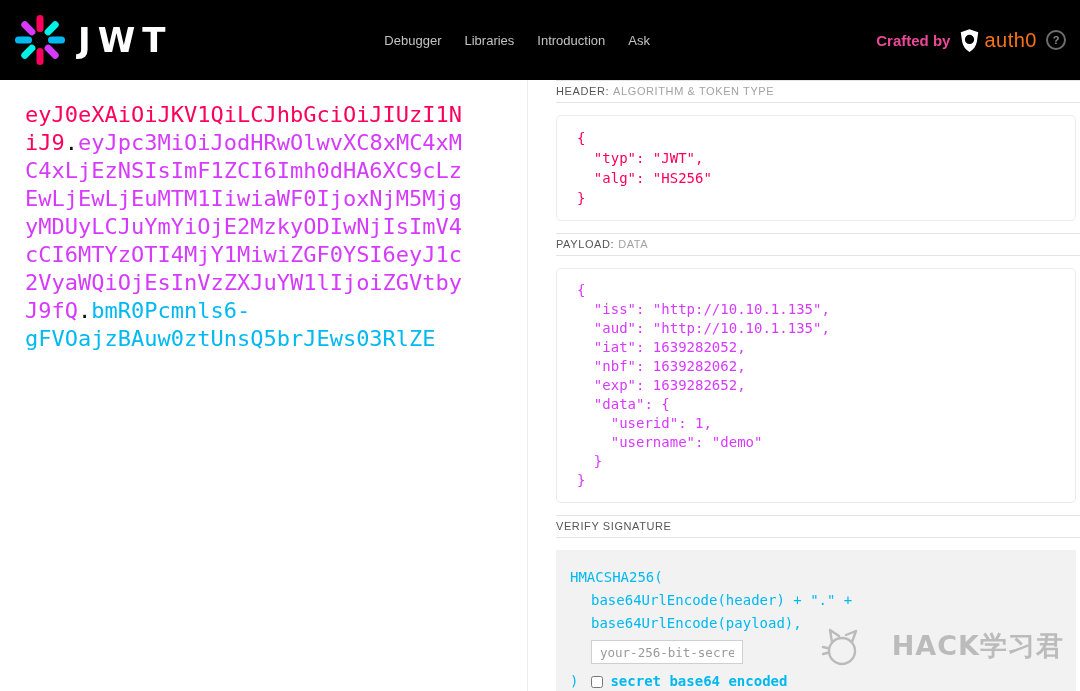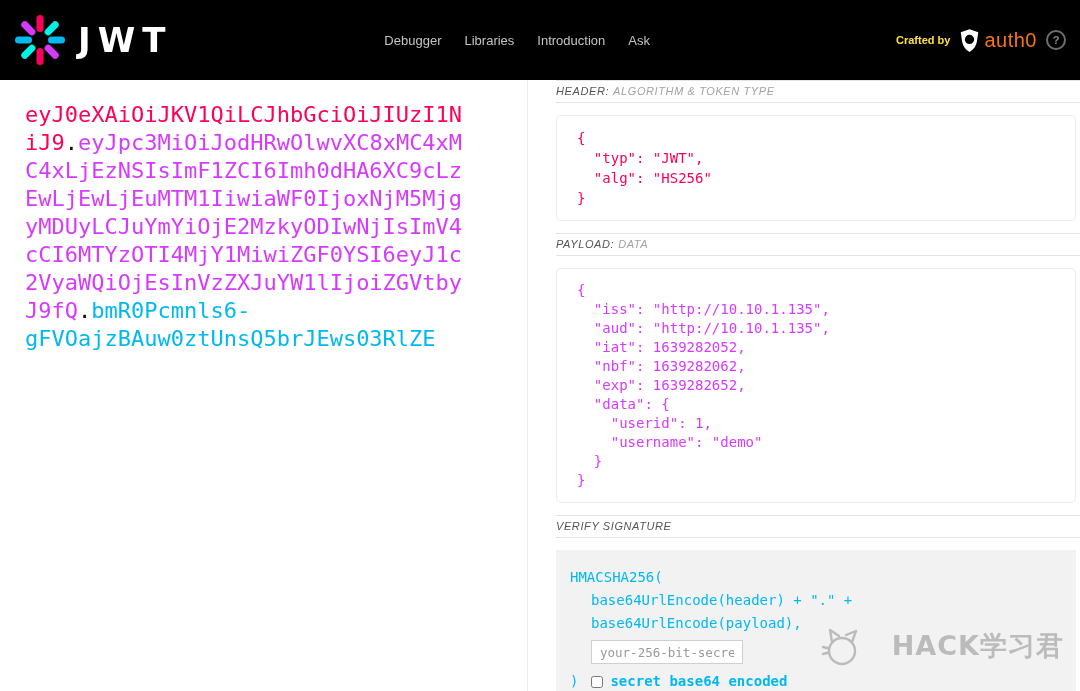--- a/index.html
+++ b/index.html
@@ -16,21 +16,21 @@
   .brand { display:flex; align-items:center; gap:12px; }
   .brand-text {
     color:#fff; font-size:34px; font-weight:bold; letter-spacing:7px;
     font-family:"DejaVu Sans", sans-serif;
   }
   .main-nav { display:flex; gap:23px; margin-left:212px; }
   .main-nav a {
     color:#c3c3c3; font-size:13px; text-decoration:none; cursor:pointer;
   }
   .crafted { margin-left:auto; display:flex; align-items:center; gap:9px; }
-  .crafted-label { color:#fde047; font-size:11px; font-weight:bold; }
+  .crafted-label { color:#ec4899; font-size:15px; font-weight:bold; }
   .auth0 { display:flex; align-items:center; gap:4px; cursor:pointer; }
   .auth0-text { color:#f97316; font-size:20px; font-weight:normal; letter-spacing:0.5px; }
   .help {
     width:16px; height:16px; border:2px solid #6e6e6e; border-radius:50%;
     color:#8a8a8a; font-size:11px; font-weight:bold; display:flex;
     align-items:center; justify-content:center; cursor:pointer; flex:0 0 auto;
   }
 
   
   .content { position:absolute; top:80px; left:0; right:0; bottom:0; display:flex; }
@@ -45,21 +45,21 @@
     overflow-wrap:break-word; word-wrap:break-word; cursor:text;
   }
   .tok-header    { color:var(--header-color,#fb015b); }
   .tok-payload   { color:var(--payload-color,#d63aff); }
   .tok-signature { color:var(--signature-color,#00b9f1); }
   .tok-dot       { color:#111; }
 
   .decoded-panel { flex:1; box-sizing:border-box; padding:0 0 0 28px; overflow:hidden; }
   .section-label {
     border-top:1px solid #e4e4e4; border-bottom:1px solid #e4e4e4;
-    padding:4px 0 5px; font-size:11px; letter-spacing:0.6px; color:#565658;font-style:italic;
+    padding:4px 0 5px; font-size:11px; letter-spacing:0.6px; color:#565658;
   }
   .lbl-weak { color:#a3a3a3; margin-left:4px; }
 
   .json-box {
     margin:12px 4px 12px 0; border:1px solid #ececec; border-radius:5px;
     padding:12px 20px; font-family:"DejaVu Sans Mono", monospace;
     font-size:14px; white-space:pre; overflow:hidden; cursor:text;
   }
   .header-json  { color:var(--header-color,#fb015b); line-height:20px; }
   .payload-json { color:var(--payload-color,#d63aff); line-height:19px; }

